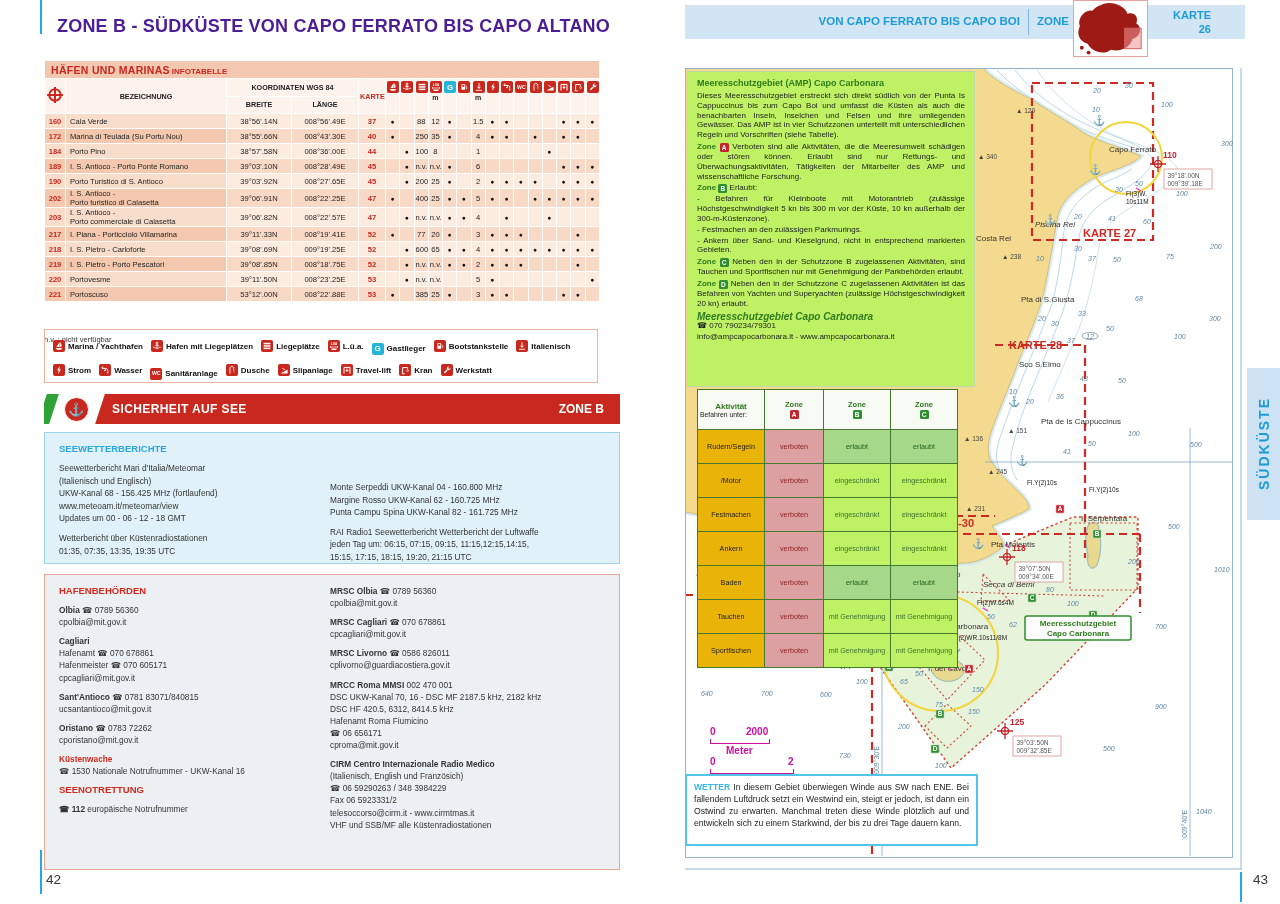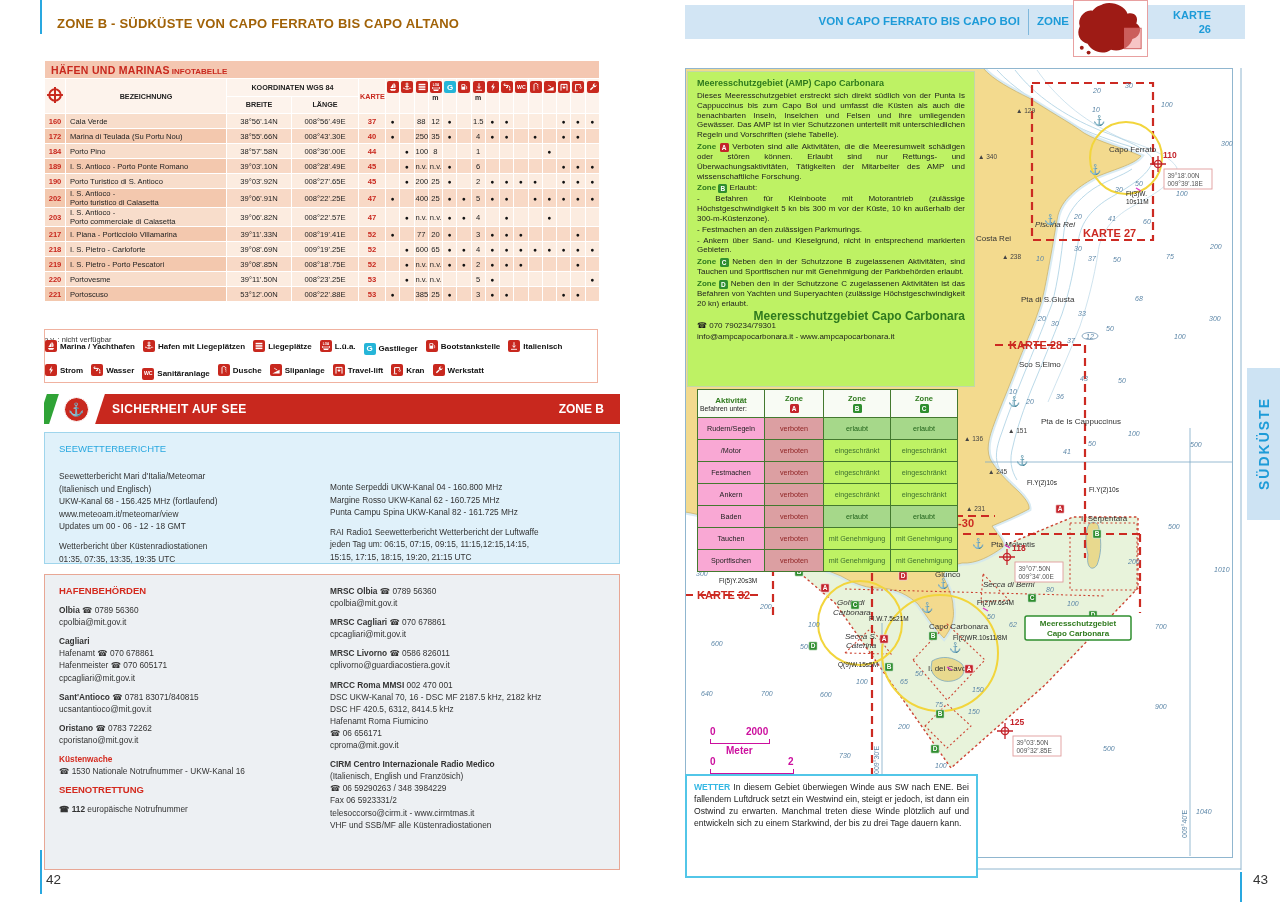--- a/index.html
+++ b/index.html
@@ -1,20 +1,20 @@
 <!DOCTYPE html>
 <html><head>
 <meta charset="utf-8">
 <style>
   html,body{margin:0;padding:0;}
   body{width:1280px;height:904px;position:relative;background:#ffffff;
        font-family:"Liberation Sans",sans-serif;overflow:hidden;color:#222;}
   .abs{position:absolute;}
   
-  #lp-title{left:57px;top:16px;font-size:13px;font-weight:bold;color:#a16207;letter-spacing:.2px;}
+  #lp-title{left:57px;top:16px;font-size:18px;font-weight:bold;color:#4c1d95;letter-spacing:.2px;}
   .cropline{background:#29a8e0;width:1.5px;}
   
   #harbor-wrap{left:44px;top:60px;width:556px;}
   #harbor{border-collapse:separate;border-spacing:1px;width:556px;table-layout:fixed;background:#fff;}
   #harbor th,#harbor td{padding:0 1px;font-size:7.6px;overflow:hidden;}
   #harbor .band{background:#f4c7b1;color:#c8281e;text-align:left;height:17px;padding-left:6px;}
   #harbor .band b{font-size:10.5px;letter-spacing:.3px;}
   #harbor .band span{font-size:8px;font-weight:bold;}
   #harbor th{background:#fdf3ec;font-weight:bold;color:#222;font-size:7.2px;}
   #harbor th.karteh{color:#c8281e;}
@@ -29,34 +29,34 @@
   .dot{font-size:6.5px;color:#111;}
   .ibox{width:12px;height:12px;background:#c8281e;border-radius:2px;display:inline-flex;
         align-items:center;justify-content:center;color:#fff;}
   .ibox svg{width:10px;height:10px;display:block;}
   .ibox.g{background:#25b5d8;font-size:8px;font-weight:bold;}
   .ibox.wc{font-size:5.2px;font-weight:bold;letter-spacing:0;}
   .msub{font-size:7px;color:#222;font-weight:bold;}
   #note{left:44px;top:318px;font-size:7.5px;color:#333;margin-top:17px;}
   
   #legend{left:44px;top:329px;width:554px;height:54px;border:1px solid #f0b2a0;box-sizing:border-box;
-          padding:5px 0;line-height:21px;white-space:nowrap;}
+          padding:5px 8px;line-height:21px;white-space:nowrap;}
   .litem{display:inline-flex;align-items:center;gap:3px;margin-right:8px;font-size:8px;font-weight:bold;color:#111;}
   
   #banner{left:44px;top:394px;width:576px;height:30px;background:#c8281e;overflow:hidden;}
   #banner .wstripe{position:absolute;left:-10px;top:-5px;width:66px;height:40px;background:#fff;transform:skewX(-18deg);}
   #banner .gstripe{position:absolute;left:-2px;top:-5px;width:12px;height:40px;background:#2fa336;transform:skewX(-18deg);}
   #banner .emblem{position:absolute;left:20px;top:3px;width:23px;height:23px;border-radius:50%;
                   background:#c8281e;border:1.5px solid #fff;color:#fff;font-size:13px;
                   display:flex;align-items:center;justify-content:center;}
   #banner .btitle{position:absolute;left:68px;top:8px;color:#fff;font-weight:bold;font-size:12px;letter-spacing:.4px;}
   #banner .bzone{position:absolute;right:16px;top:8px;color:#fff;font-weight:bold;font-size:12px;}
   
   #wbox{left:44px;top:432px;width:576px;height:132px;background:#e0f1fa;border:1px solid #9fd5ec;box-sizing:border-box;}
-  #wbox .head{color:#29a8e0;font-weight:normal;font-size:9.5px;margin-bottom:16px;}
+  #wbox .head{color:#29a8e0;font-weight:bold;font-size:9.5px;margin-bottom:8px;}
   .colL{position:absolute;left:14px;top:10px;width:265px;}
   .colR{position:absolute;left:285px;top:10px;width:280px;}
   .tline{font-size:8.3px;line-height:12.6px;color:#333;}
   .tline.gap{height:7px;}
   #abox{left:44px;top:574px;width:576px;height:296px;background:#edf0f3;border:1px solid #e8a795;box-sizing:border-box;}
   #abox .tline{line-height:12.1px;}
   .redhead{color:#d42a1e;font-weight:bold;font-size:9.5px;}
   .redbold{color:#d42a1e;font-weight:bold;}
   .pnum{font-size:13.5px;color:#333;}
   
@@ -65,42 +65,42 @@
   #rp-band .hb-sep{position:absolute;left:343px;top:4px;width:1px;height:26px;background:#7fb8dc;}
   #rp-band .hb-zone{position:absolute;left:352px;top:10px;color:#1d9bd8;font-weight:bold;font-size:11.5px;}
   #thumb{left:1073px;top:0;width:75px;height:57px;background:#fff;border:1px solid #e8a0a0;box-sizing:border-box;z-index:3;}
   #karteno{left:1155px;top:8px;width:56px;text-align:right;color:#1d9bd8;font-weight:bold;font-size:11px;line-height:14px;}
   #map-svg{left:685px;top:68px;width:560px;height:812px;}
   svg{font-family:"Liberation Sans",sans-serif;}
   
   #amp{left:687px;top:71px;width:288px;height:316px;background:#bef264;border:1px solid #c2d8a8;
        box-sizing:border-box;padding:6px 9px;font-size:8px;line-height:9.8px;color:#1c1c1c;text-align:justify;}
   .amph{color:#2f7a1e;font-weight:bold;font-size:9px;line-height:11px;margin-bottom:2px;text-align:left;}
-  .amph2{color:#2f7a1e;font-weight:bold;font-size:12px;margin-top:3px;text-align:right;}
+  .amph2{color:#2f7a1e;font-weight:bold;font-size:10px;margin-top:3px;text-align:left;font-style:italic;}
   .ampp{margin-bottom:1px;}
   .zb{display:inline-block;width:9px;height:9px;border-radius:1.5px;background:#2f8e2f;color:#fff;
       font-size:6.5px;font-weight:bold;text-align:center;line-height:9px;vertical-align:-1px;}
   .zb.red{background:#c4242b;}
   .zword{color:#2f7a1e;font-weight:bold;}
   
   #zones{left:697px;top:389px;}
   #zones table{border-collapse:collapse;}
-  #zones th,#zones td{border:1px solid #44792f;font-size:7.2px;text-align:center;padding:4px 2px;height:13px;}
+  #zones th,#zones td{border:1px solid #44792f;font-size:7.2px;text-align:center;padding:10px 2px;height:13px;}
   #zones th{background:#f8fbf4;}
   #zones .akt{color:#2f7a1e;font-weight:bold;font-size:8px;}
   #zones .bef{font-weight:normal;text-align:left;font-size:6.8px;color:#222;}
   #zones .zhead{color:#2f7a1e;font-weight:bold;font-size:7.5px;}
-  #zones .rowlab{background:#f9a8d4;color:#222;}
+  #zones .rowlab{background:#eab308;color:#222;}
   #zones .cv{background:#dc9fa2;color:#8c1f1f;}
   #zones .ce{background:#a6d88a;color:#20621a;}
   #zones .ck{background:#bef264;color:#3f7030;}
   
   #scale{left:706px;top:726px;width:120px;height:56px;color:#cc0f9e;font-weight:bold;font-size:10px;}
   #scale .bar{position:absolute;border-bottom:1.5px solid #cc0f9e;border-left:1.5px solid #cc0f9e;border-right:1.5px solid #cc0f9e;height:4px;}
-  #wetter{left:685px;top:774px;width:293px;height:104px;border:2px solid #52c6e8;background:#fff;box-sizing:border-box;
+  #wetter{left:685px;top:774px;width:293px;height:72px;border:2px solid #52c6e8;background:#fff;box-sizing:border-box;
           padding:5px 7px;font-size:8.6px;line-height:12.1px;text-align:justify;color:#222;}
   #wetter .wt{color:#35b8e4;font-weight:bold;}
   #sidetab{left:1247px;top:368px;width:33px;height:152px;background:#cde3f3;display:flex;align-items:center;justify-content:center;}
   #sidetab span{writing-mode:vertical-rl;transform:rotate(180deg);color:#1d9bd8;font-weight:bold;font-size:14px;letter-spacing:2px;}
   
   .dep{fill:#5d87a8;font-size:7px;font-style:italic;}
   .lbl{fill:#333;font-size:8px;}
   .lbl.it{font-style:italic;}
   .lgt{fill:#222;font-size:6.5px;}
   .kart{fill:#cc2a22;font-size:11px;font-weight:bold;}

